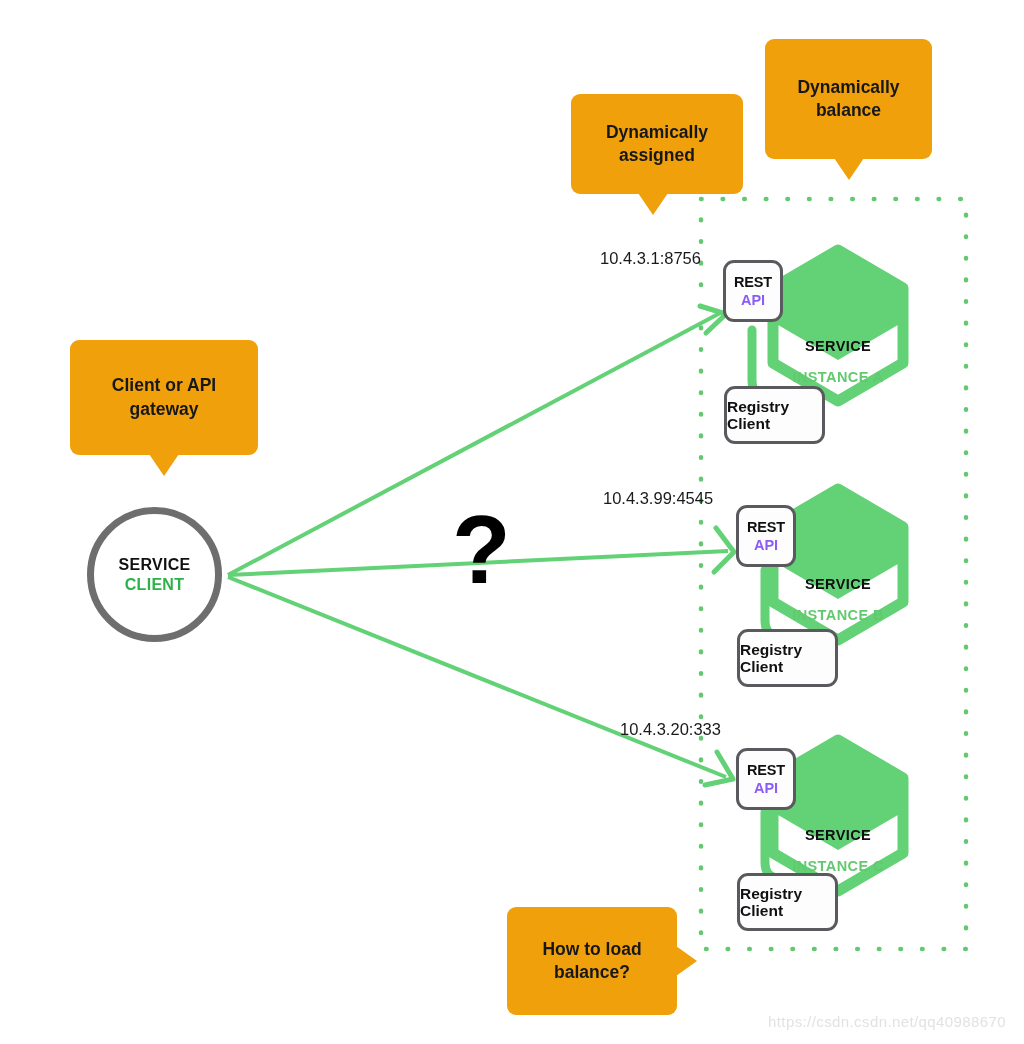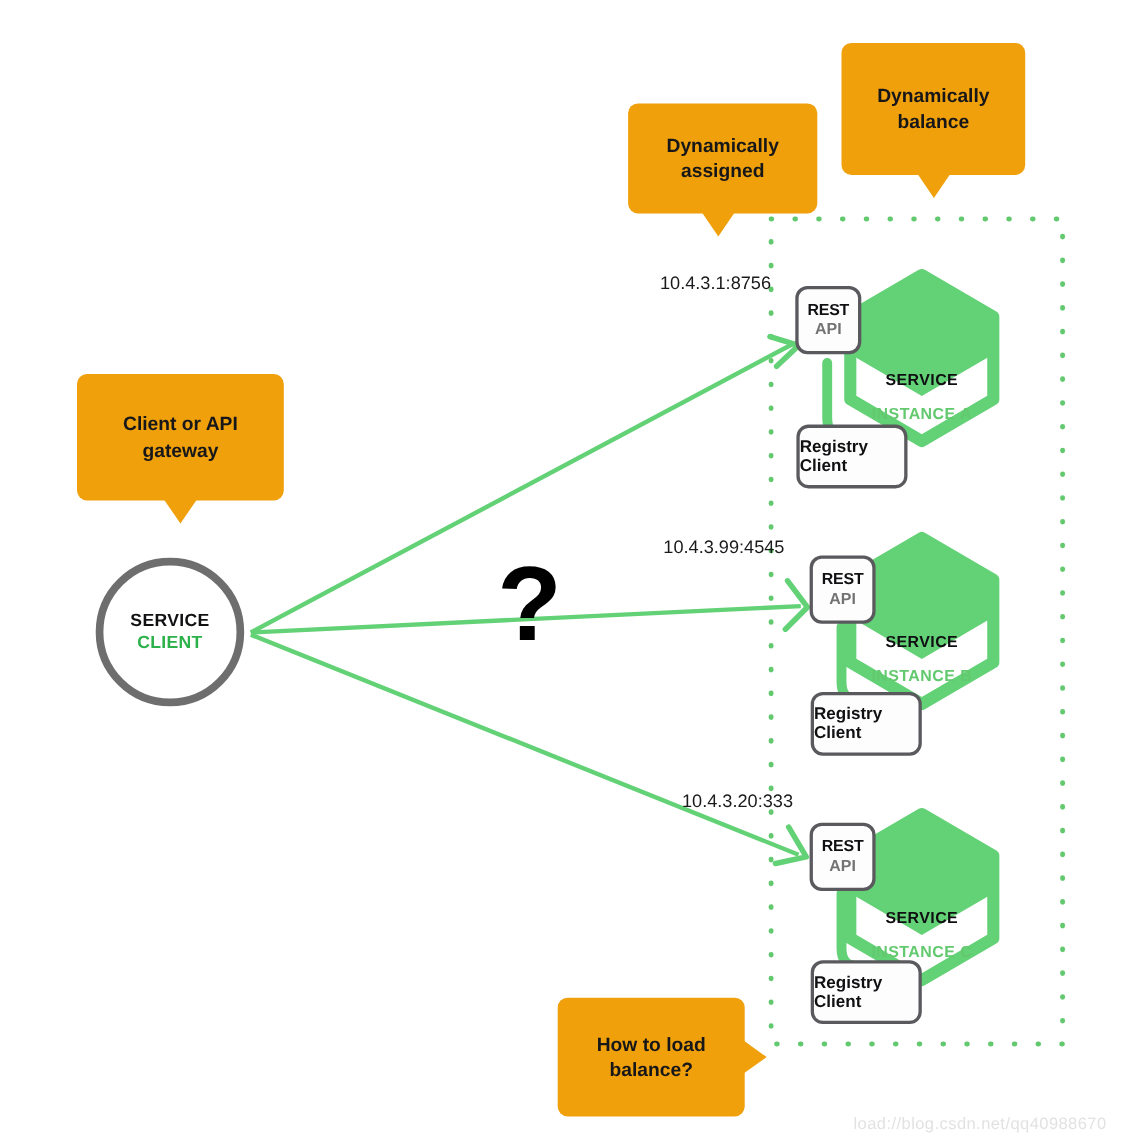--- a/index.html
+++ b/index.html
@@ -138,21 +138,21 @@
   }
   .rest-line1 {
     font-size: 14.5px;
     font-weight: bold;
     color: #101013;
     letter-spacing: -0.2px;
   }
   .rest-line2 {
     font-size: 14.5px;
     font-weight: bold;
-    color: #737373;
+    color: #8b5cf6;
     margin-top: 2px;
     text-align: right;
   }
 
   .registry-box {
     position: absolute;
     width: 101px;
     height: 58px;
     background: #fdfdfd;
     border: 3px solid #5a5a5e;
@@ -349,16 +349,16 @@
       <div class="reg-line">Client</div>
     </div>
 
     <div class="inst-label" style="left:768px; top:827px; width:140px;">
       <div class="inst-l1">SERVICE</div>
       <div class="inst-l2">INSTANCE C</div>
     </div>
   </div>
 
   <div id="watermark">
-    <div class="wm-url">load://blog.csdn.net/qq40988670</div>
+    <div class="wm-url">https://csdn.csdn.net/qq40988670</div>
   </div>
 
 </div>
 
 </body></html>

